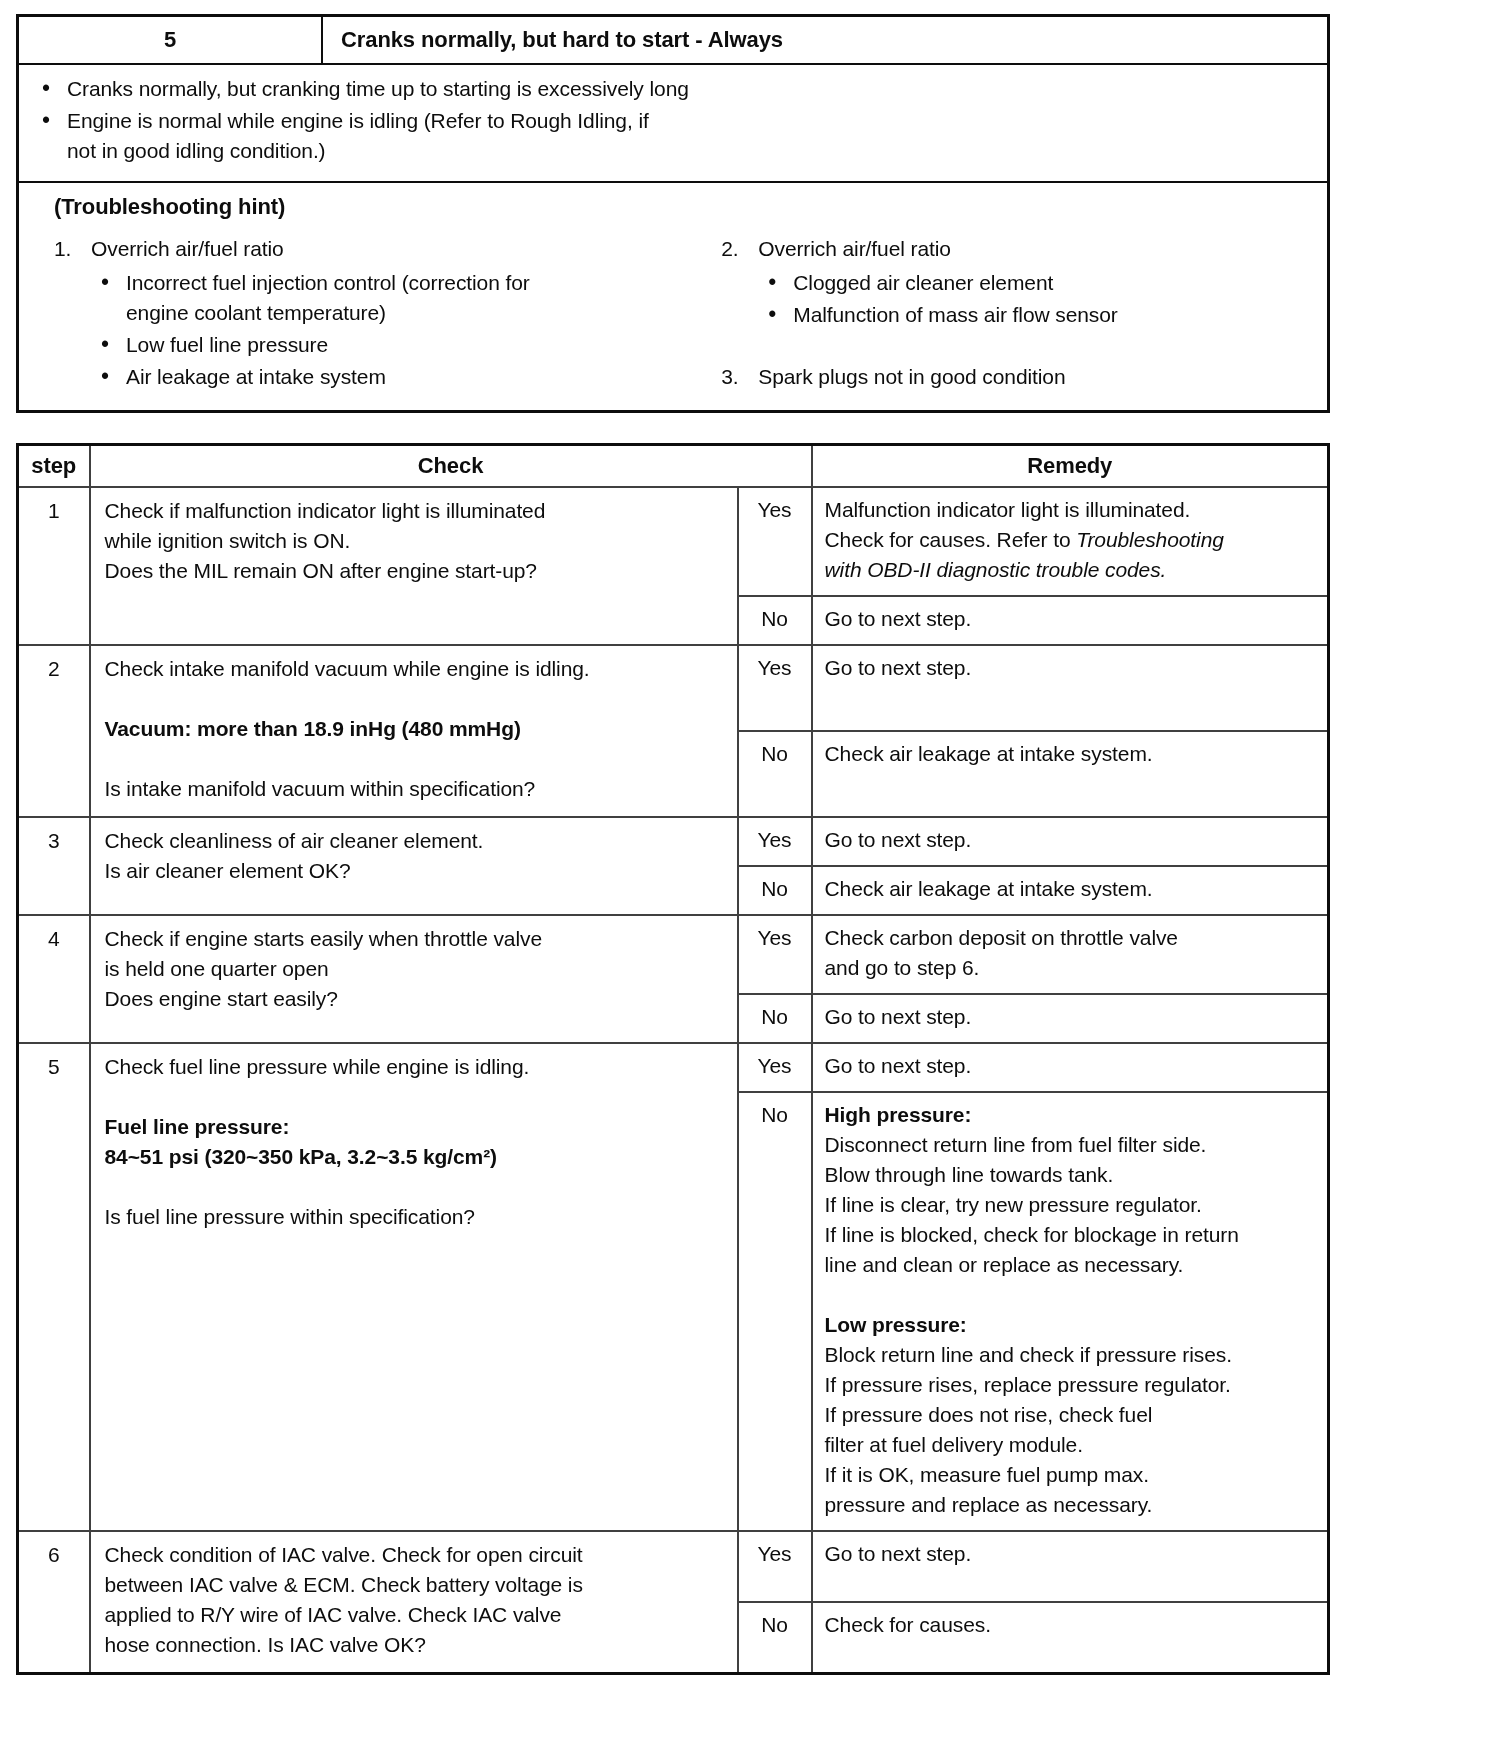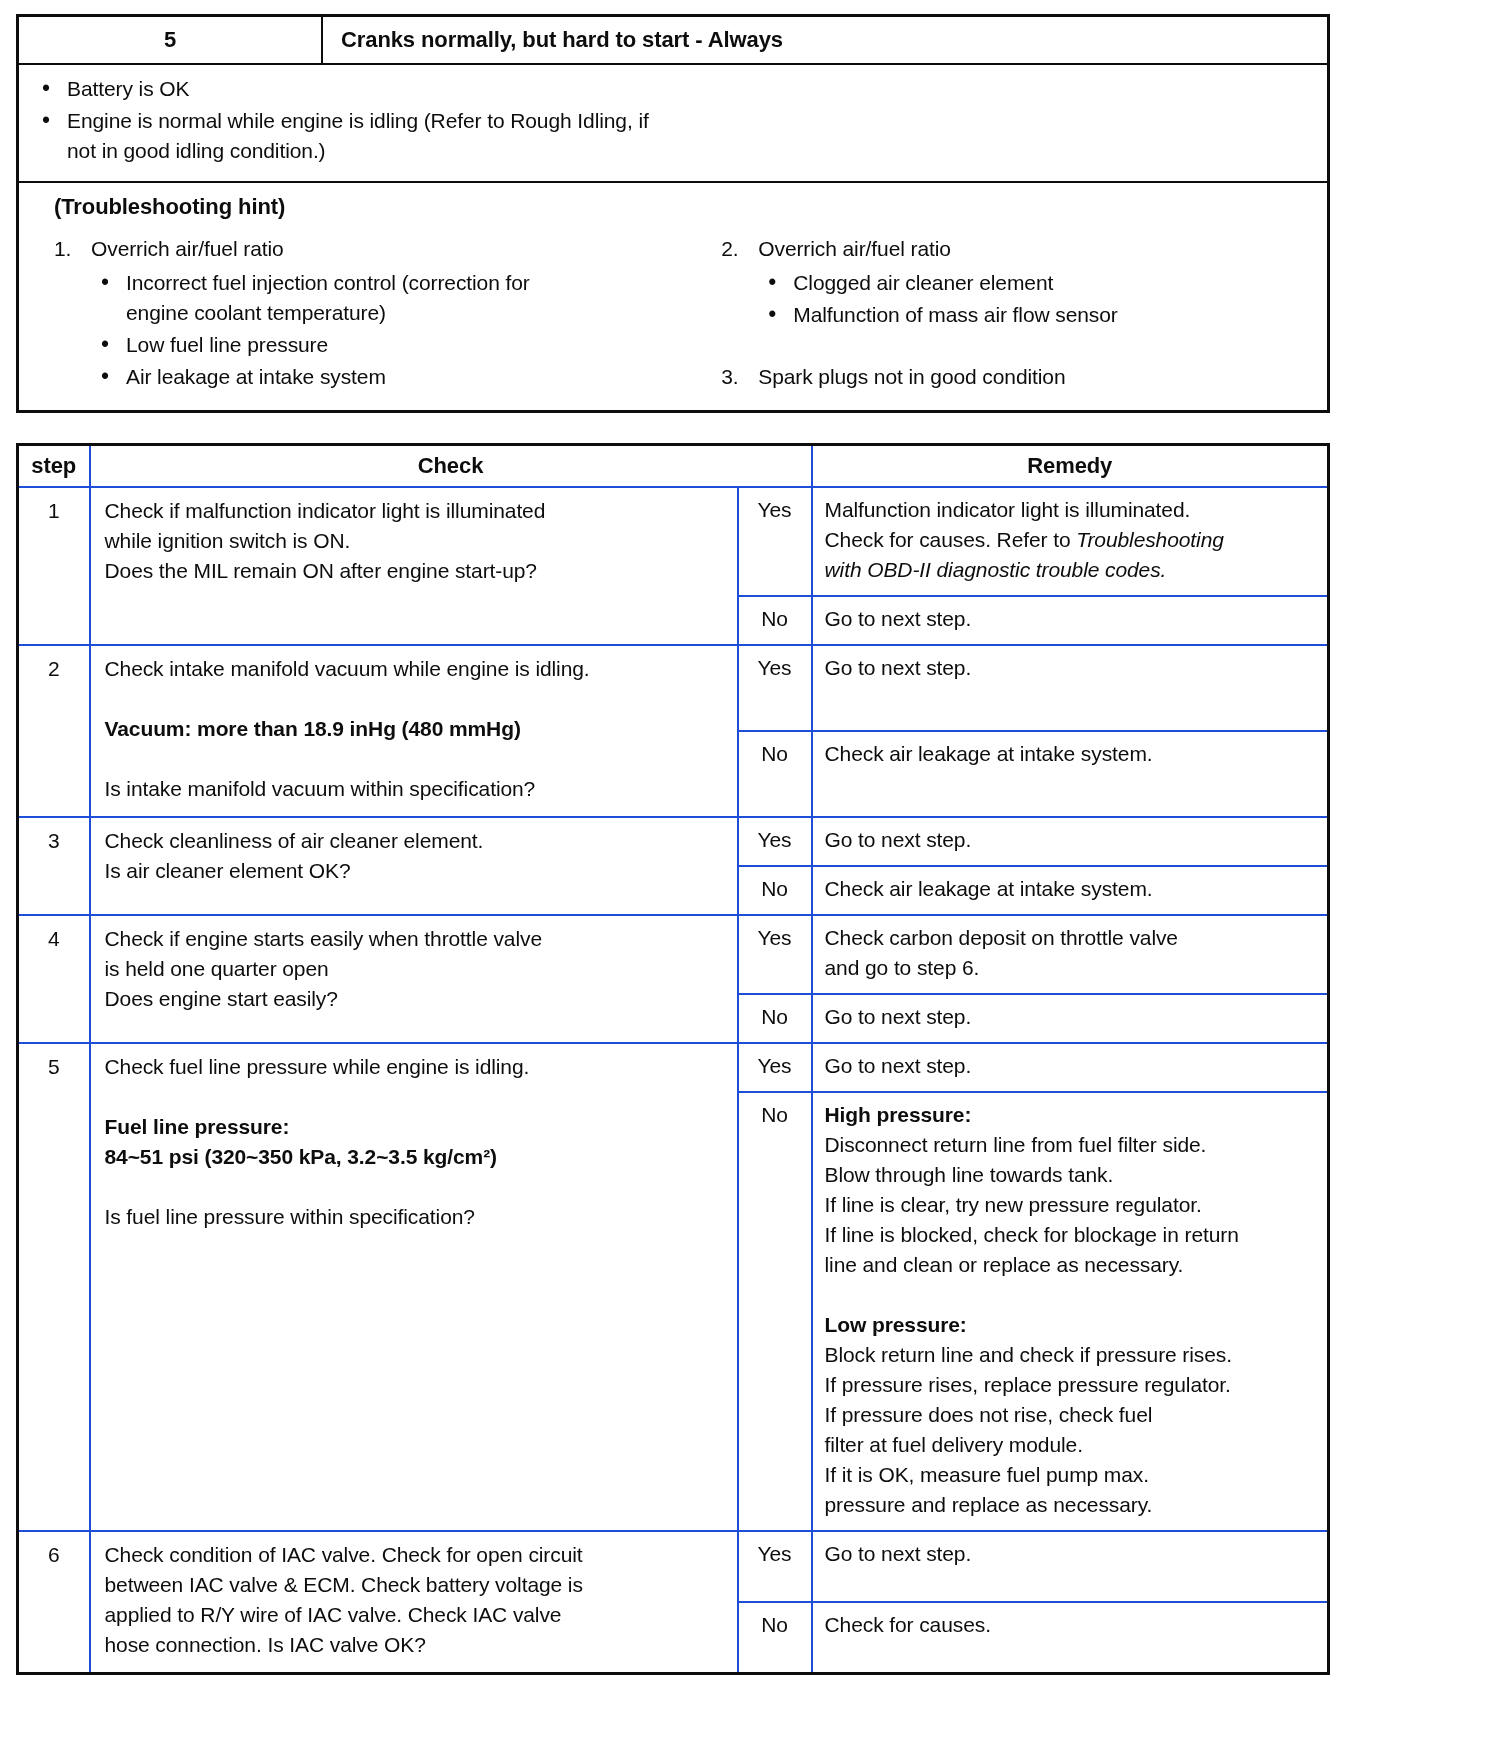--- a/index.html
+++ b/index.html
@@ -45,21 +45,21 @@
   .hint-num{width:37px;flex:0 0 auto;}
   .hint-bullets{margin-top:4px;padding-left:40px;}
   .hint-item.spaced{margin-top:32px;}
 
   
   table.steps{
     border-collapse:collapse;table-layout:fixed;
     width:1314px;margin-top:30px;
     border:3px solid #0d0d0d;
   }
-  .steps th,.steps td{border:2px solid #1d4ed8;vertical-align:top;}
+  .steps th,.steps td{border:2px solid #404040;vertical-align:top;}
   .steps th{font-size:22px;font-weight:bold;text-align:center;padding:5px 4px;}
   col.c-step{width:72px;}
   col.c-check{width:648px;}
   col.c-yn{width:74px;}
   td.step-cell{text-align:center;padding-top:8px;}
   td.check-cell{padding:8px 14px 12px;}
   td.yn-cell{text-align:center;padding:7px 2px;}
   td.remedy-cell{padding:7px 12px 10px;}
 
   .pre{white-space:pre-line;}
@@ -76,21 +76,21 @@
 
   <section class="symptom-box">
 
     <div class="flex-row b-bottom">
       <div class="left-cell num-cell">5</div>
       <div class="title-cell">Cranks normally, but hard to start - Always</div>
     </div>
 
     <div class="flex-row b-bottom">
       <div class="desc-body-cell">
-        <div class="bullet-item">Battery is OK</div>
+        <div class="bullet-item">Cranks normally, but cranking time up to starting is excessively long</div>
         <div class="bullet-item">Engine is normal while engine is idling (Refer to Rough Idling, if
 not in good idling condition.)</div>
       </div>
     </div>
 
     <div class="hint">
       <div class="hint-title">(Troubleshooting hint)</div>
       <div class="hint-cols">
 
         <div class="hint-col-left">

